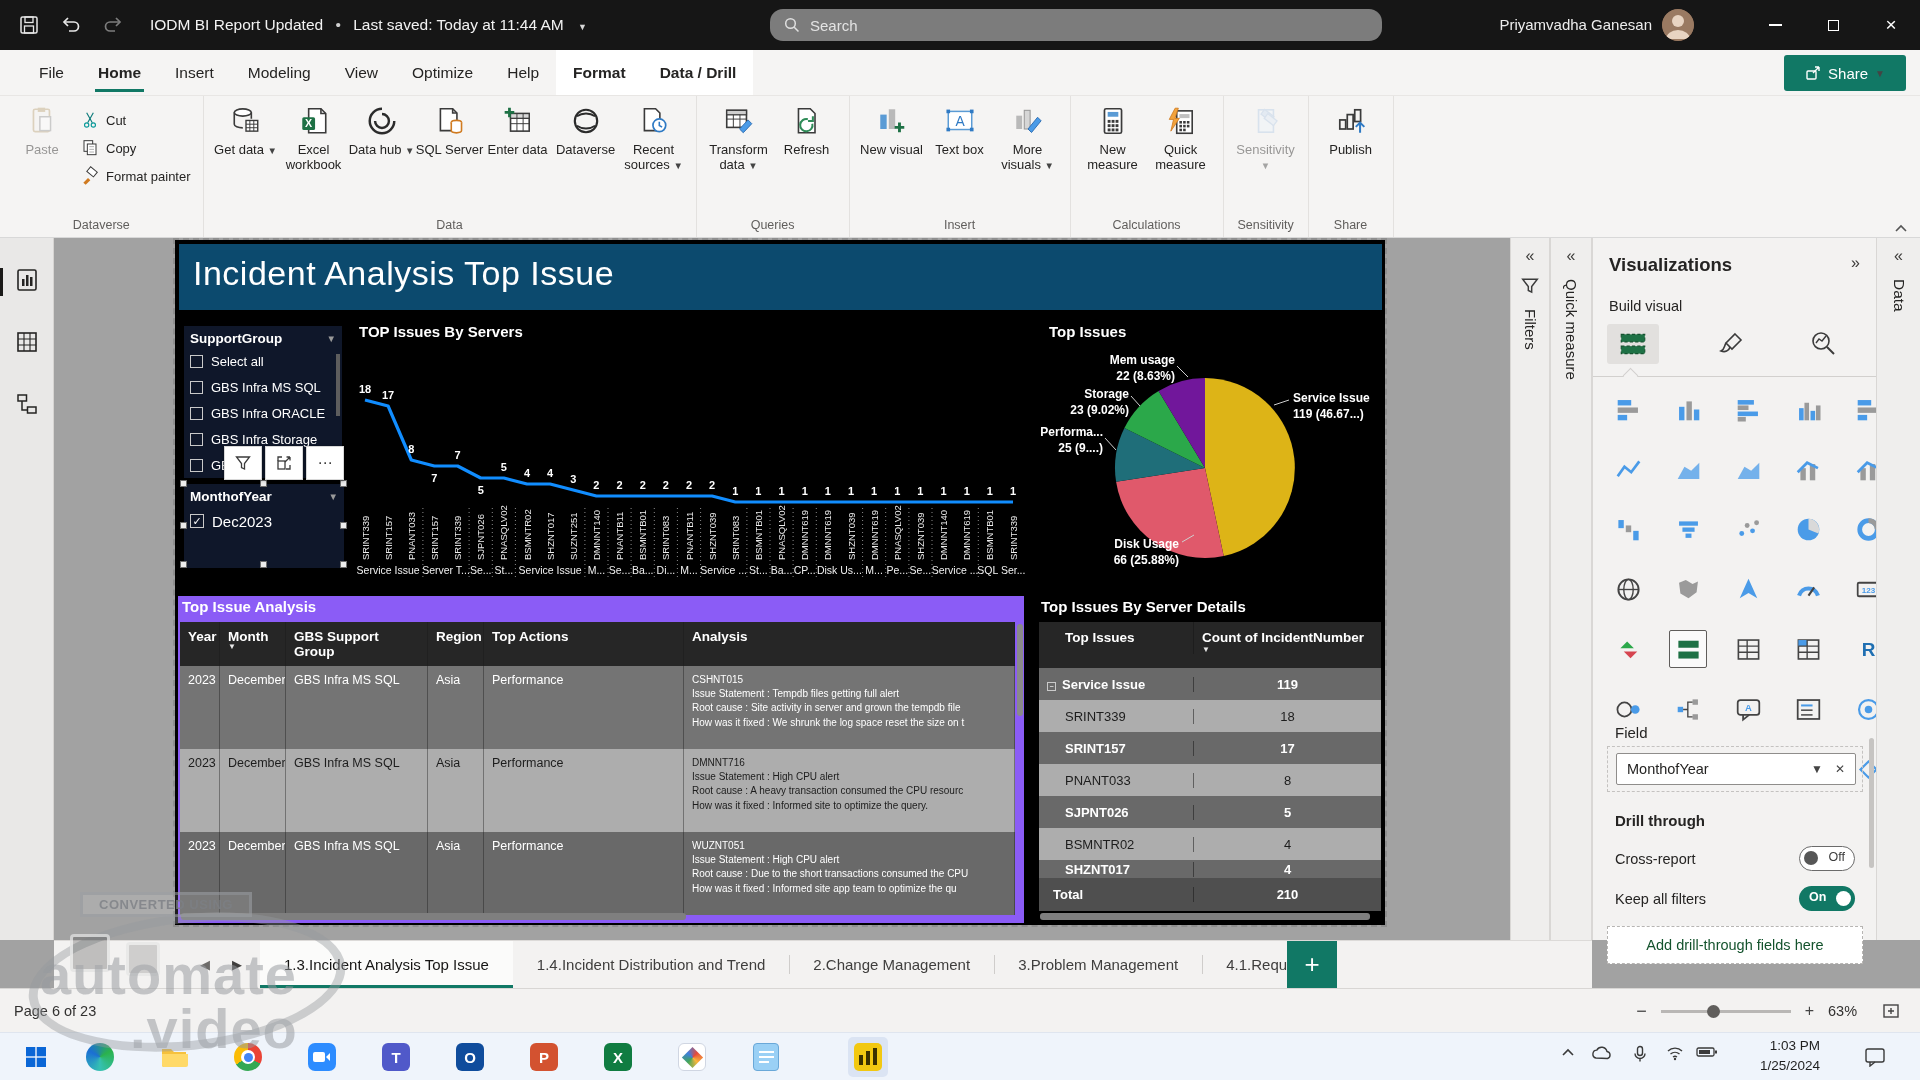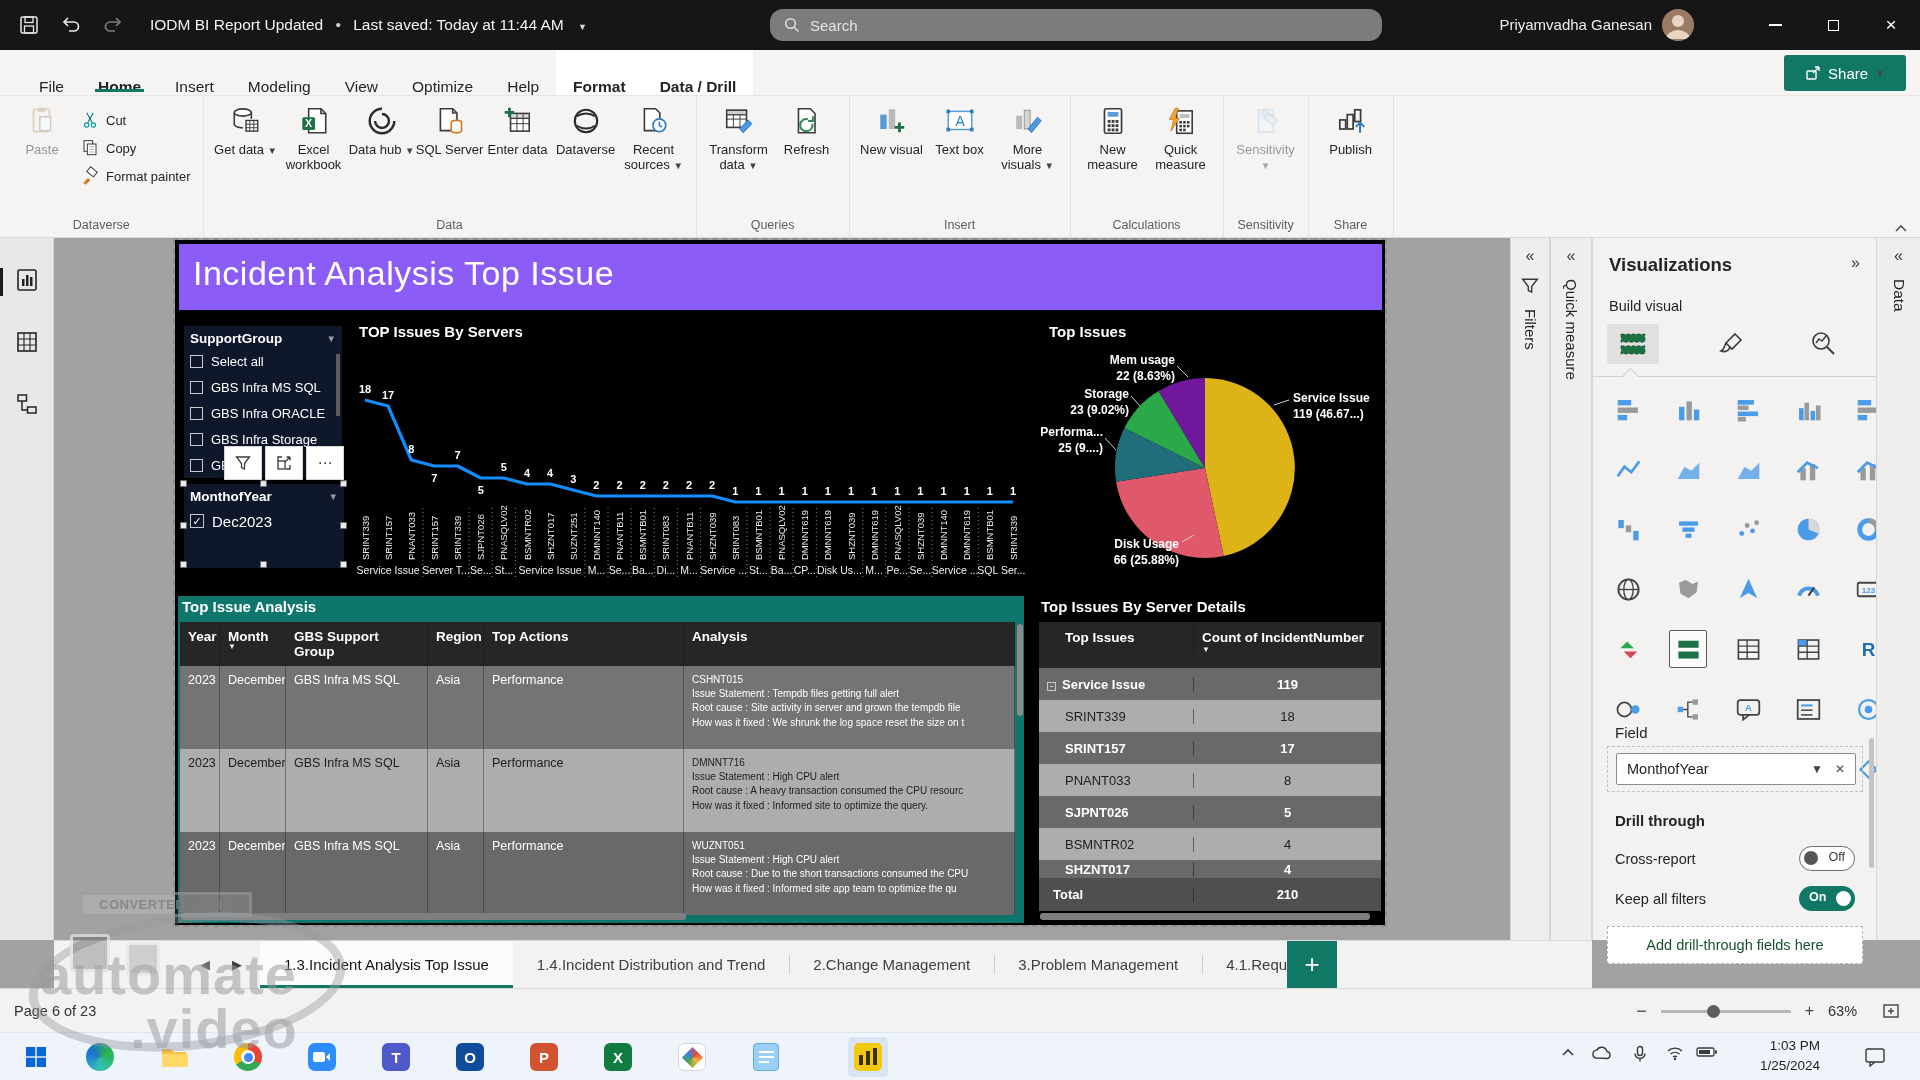--- a/index.html
+++ b/index.html
@@ -20,21 +20,21 @@
   #tb-user{position:absolute;right:268px;top:0;height:50px;line-height:50px;font-size:15px;color:#ededed;}
   #tb-avatar{position:absolute;right:226px;top:9px;width:32px;height:32px;border-radius:50%;background:#8a6a55;overflow:hidden;}
   .winbtn{position:absolute;top:0;width:58px;height:50px;display:flex;align-items:center;justify-content:center;color:#fff;}
   #btn-min{right:116px;} #btn-max{right:58px;} #btn-close{right:0;}
   #btn-min i{display:block;width:13px;height:1.5px;background:#fff;}
   #btn-max i{display:block;width:11px;height:11px;border:1.5px solid #fff;}
   #btn-close{font-size:19px;font-style:normal;}
 
   
   #menubar{left:0;top:50px;width:1920px;height:46px;background:#f5f4f3;display:flex;align-items:stretch;padding-left:22px;border-bottom:1px solid #e8e6e4;}
-  .menu-item{position:relative;padding:14px 17px;line-height:45px;font-size:15.5px;color:#252423;white-space:nowrap;}
+  .menu-item{position:relative;padding:0 17px;line-height:45px;font-size:15.5px;color:#252423;white-space:nowrap;}
   .menu-item.active{font-weight:bold;}
   .menu-item.active::after{content:"";position:absolute;left:14px;right:14px;bottom:3px;height:3px;background:#117865;}
   .menu-item.ctx{background:#ffffff;font-weight:bold;}
   #share-btn{position:absolute;right:14px;top:55px;width:122px;height:36px;background:#117865;border-radius:3px;color:#fff;
              display:flex;align-items:center;justify-content:center;font-size:15px;gap:7px;}
   #share-btn .car{font-size:10px;}
 
   
   #ribbon{left:0;top:96px;width:1920px;height:142px;background:#f5f4f3;border-bottom:1px solid #d8d8d8;display:flex;}
   .rgroup{display:flex;flex-direction:column;border-right:1px solid #e3e1df;}
@@ -50,21 +50,21 @@
   #ribbon-collapse{position:absolute;right:12px;top:220px;}
 
   
   #leftrail{left:0;top:238px;width:54px;height:702px;background:#e9e8e7;border-right:1px solid #d6d4d2;}
   .rail-item{position:relative;width:54px;height:44px;display:flex;align-items:center;justify-content:center;}
   .rail-item.selected::before{content:"";position:absolute;left:0;top:8px;bottom:8px;width:3px;background:#1b1a19;}
 
   
   #canvas{left:54px;top:238px;width:1456px;height:702px;background:#a2a2a2;}
   #page{left:175px;top:240px;width:1210px;height:685px;background:#000;outline:2px dashed #8f8f8f;}
-  #v-title{left:179px;top:244px;width:1203px;height:66px;background:#8b5cf6;color:#fff;}
+  #v-title{left:179px;top:244px;width:1203px;height:66px;background:#0c4a6e;color:#fff;}
   #v-title h1{margin:0;padding:10px 0 0 14px;font-size:34px;font-weight:400;letter-spacing:.5px;}
 
   
   .slicer{background:#0f172a;color:#fff;}
   #slicer-sg{left:184px;top:326px;width:158px;height:152px;overflow:hidden;}
   .sl-head{display:flex;justify-content:space-between;align-items:center;padding:5px 6px 2px;font-size:13.5px;font-weight:bold;}
   .sl-head .car{color:#9a9a9a;}
   .sl-item{display:flex;align-items:center;gap:8px;height:26px;padding-left:6px;font-size:13px;}
   .cbx{width:13px;height:13px;border:1.3px solid #c9c9c9;flex:none;display:flex;align-items:center;justify-content:center;font-size:11px;color:#fff;}
   #sg-scroll{position:absolute;right:2px;top:28px;width:4px;height:62px;background:#5d5d5d;}
@@ -75,21 +75,21 @@
   .hnd{position:absolute;width:7px;height:7px;background:#ececec;border:1px solid #6d6d6d;z-index:4;}
 
   
   .visual{background:#000;color:#fff;}
   .vtitle{position:absolute;left:12px;top:5px;font-size:15px;font-weight:bold;color:#fff;white-space:nowrap;}
   #chart-line{left:347px;top:318px;width:683px;height:265px;}
   #chart-pie{left:1037px;top:318px;width:348px;height:265px;}
   svg text{font-family:"Liberation Sans","DejaVu Sans",sans-serif;}
 
   
-  #tbl{left:178px;top:596px;width:846px;height:327px;background:#0f766e;color:#fff;}
+  #tbl{left:178px;top:596px;width:846px;height:327px;background:#8b5cf6;color:#fff;}
   #mtx{left:1037px;top:596px;width:348px;height:327px;background:#000;color:#fff;}
   .tb-grid{position:absolute;left:2px;top:26px;right:9px;}
   .trow{display:grid;grid-template-columns:40px 66px 142px 56px 200px 1fr;}
   .trow>div{padding:7px 8px 0 8px;border-right:1px solid rgba(25,25,25,.4);overflow:hidden;}
   .thead{background:#262626;color:#fff;font-weight:bold;font-size:13.5px;height:44px;}
   .thead .sort{font-size:8px;line-height:6px;color:#e8e8e8;}
   .tone-mid{background:#747474;color:#fff;}
   .tone-light{background:#adadad;color:#1d1d1d;}
   .tone-dark{background:#696969;color:#fff;}
   .tcell{font-size:12.5px;}

